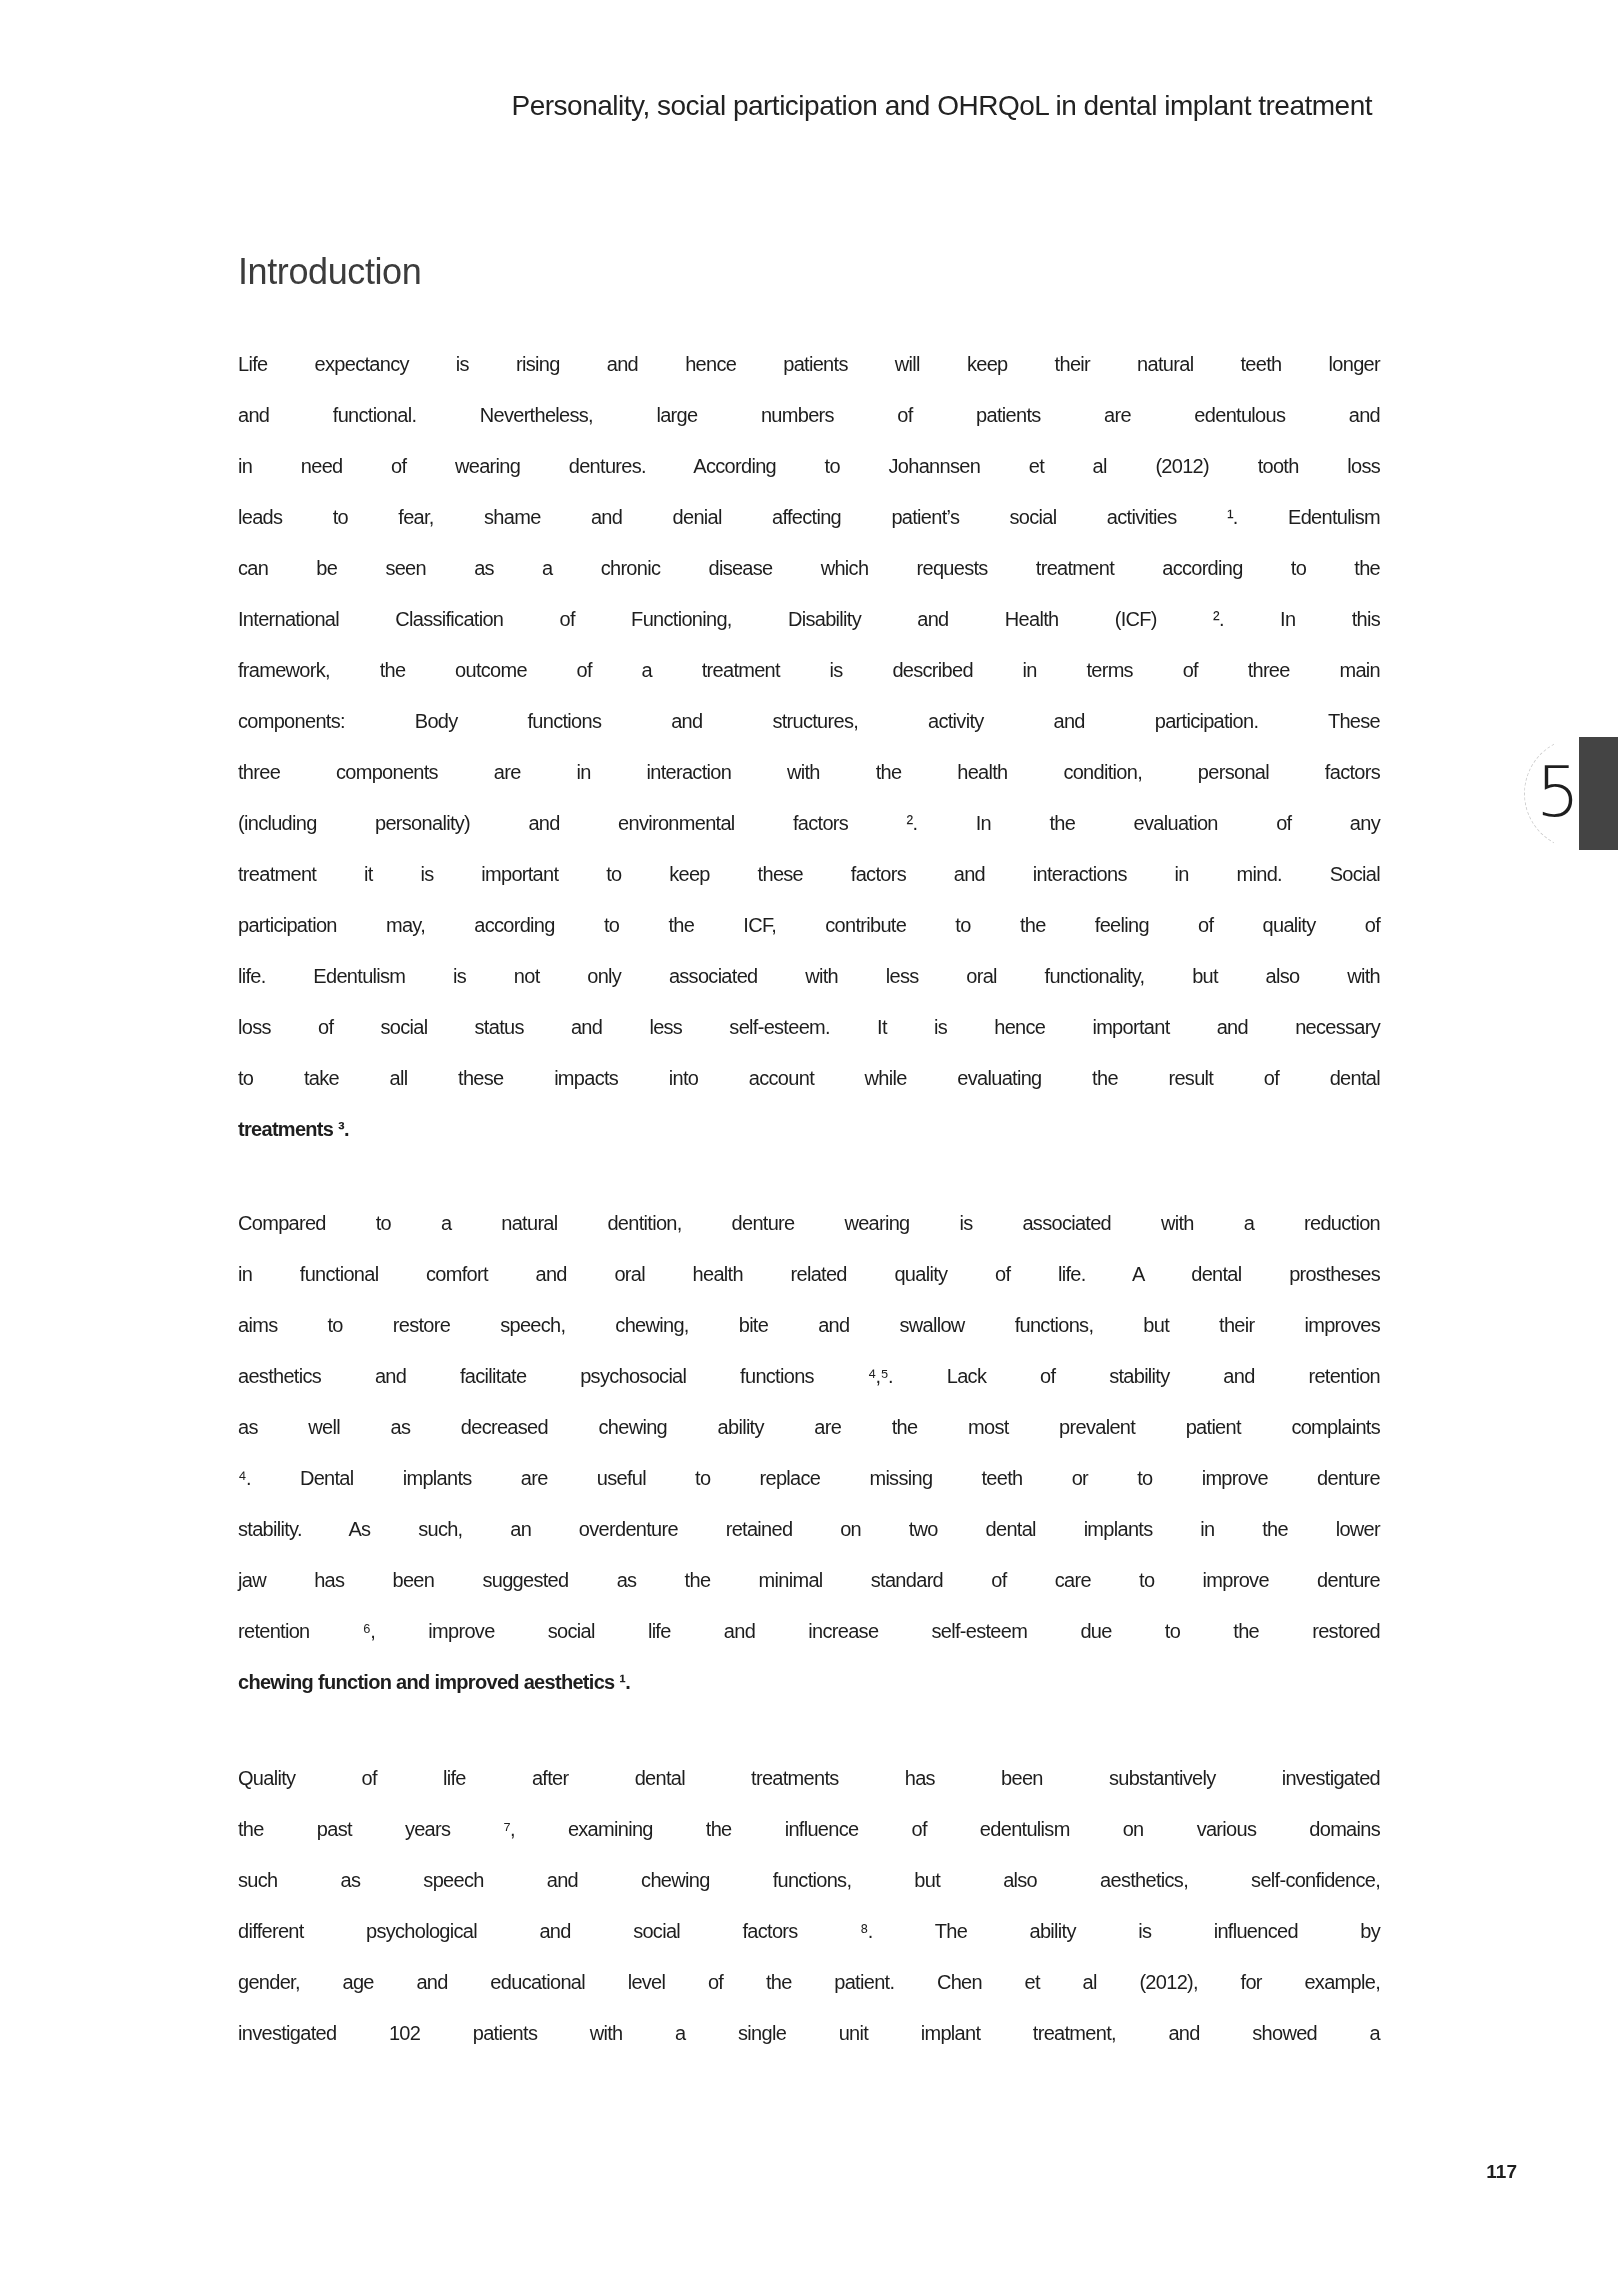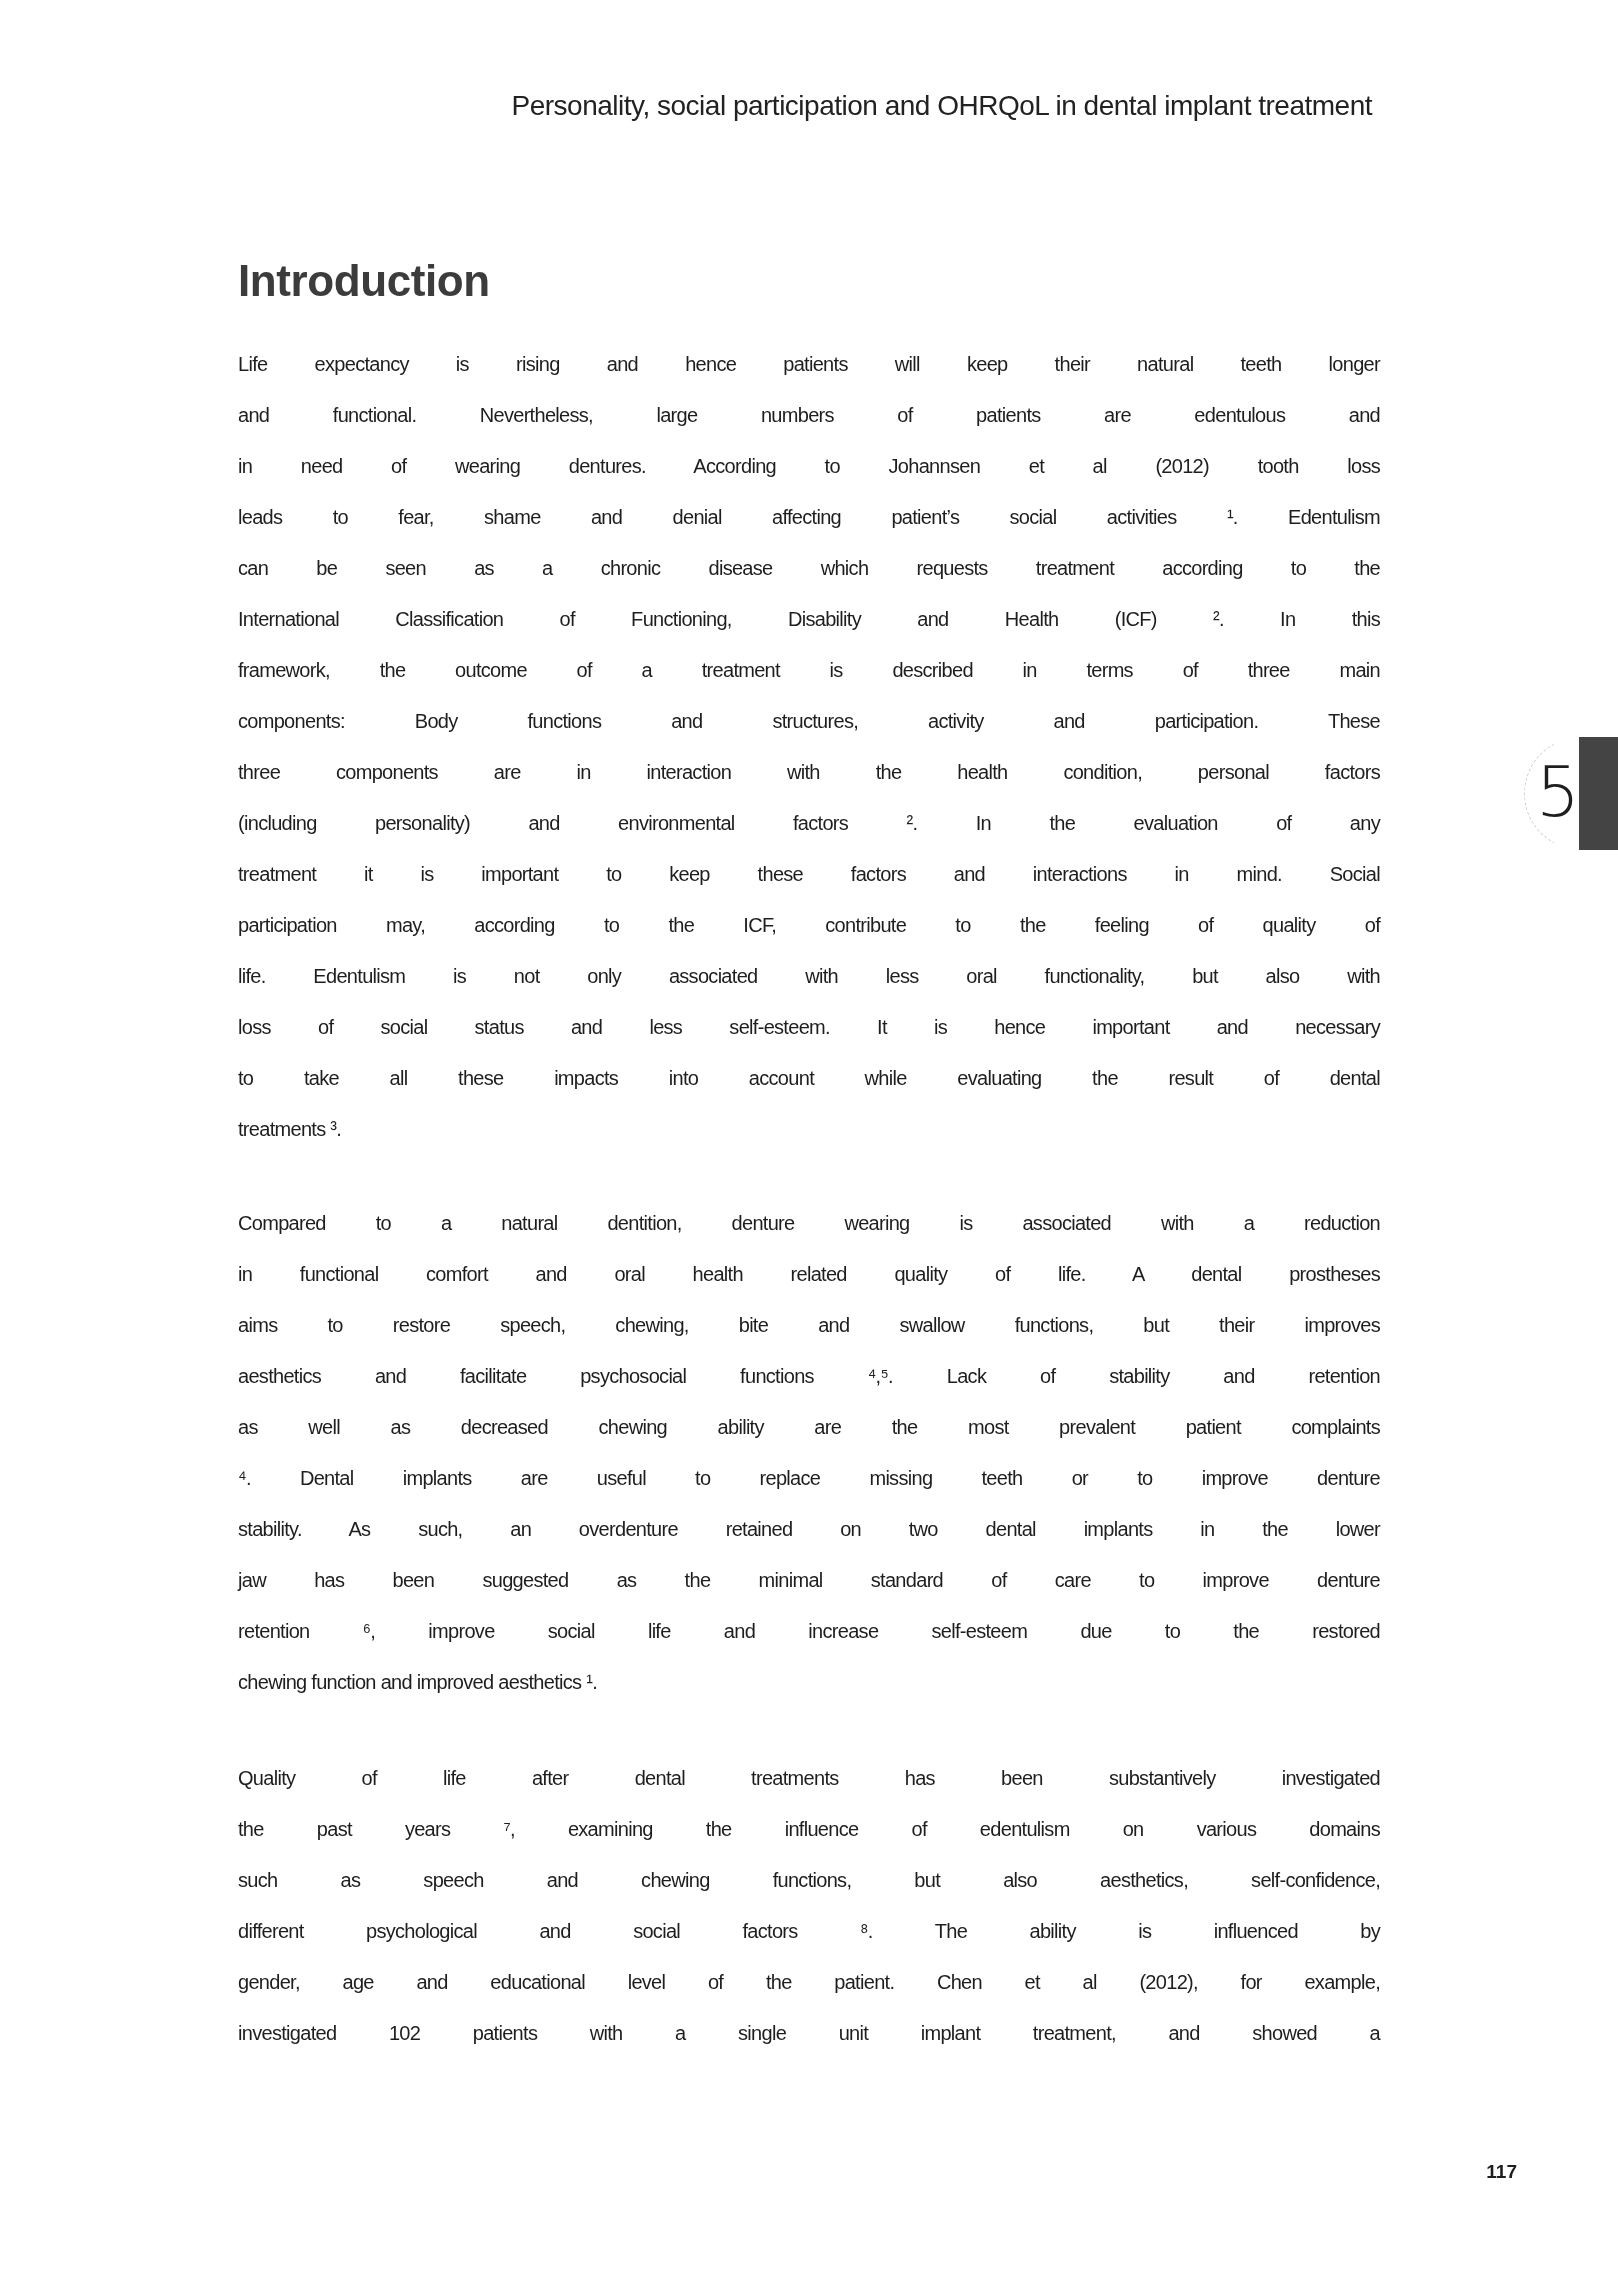--- a/index.html
+++ b/index.html
@@ -1,21 +1,21 @@
 <!DOCTYPE html>
 <html style="font-size:12px"><head>
   <meta charset="utf-8">
   <style>
     html, body { margin: 0; padding: 0; background: #ffffff; }
     body { width: 1619px; height: 2284px; position: relative; overflow: hidden; color: #1e1e1e; font-family: "Liberation Sans", sans-serif; }
     .running-head { position: absolute; top: 90px; right: 247px; font-size: 28px; color: #222; letter-spacing: -0.5px; white-space: nowrap; }
-    .heading { position: absolute; left: 238px; top: 227px; font-size: 44px; font-weight: bold; color: #3c3c3c; letter-spacing: -0.4px; }
+    .heading { position: absolute; left: 238px; top: 227px; font-size: 36px; font-weight: normal; color: #3c3c3c; letter-spacing: -0.4px; }
     .body-text { position: absolute; left: 238px; width: 1142px; font-size: 20px; line-height: 51px; letter-spacing: -0.7px; }
     .line { display: block; text-align: justify; text-align-last: justify; white-space: nowrap; height: 51px; overflow: visible; }
-    .line.last { text-align-last: left; }
+    .line.last { text-align-last: left; font-weight: bold; }
     .chapter-tab { position: absolute; right: 0; top: 737px; width: 40px; height: 113px; background: #444444; }
     .chapter-arc { position: absolute; left: 1524px; top: 737px; width: 114px; height: 113px; border-radius: 50%; border: 1.5px dashed #cfcfcf; box-sizing: border-box; clip-path: inset(0 84px 0 0); }
     .chapter-num { position: absolute; left: 1536px; top: 750px; font-size: 69px; color: #1e1e1e; font-family: "DejaVu Sans", sans-serif; font-weight: 300; line-height: 84px; }
     .page-number { position: absolute; right: 102px; top: 2161px; font-size: 19px; font-weight: bold; color: #1e1e1e; }
   </style>
 </head>
 <body>
 
 <div>
   <div class="running-head">Personality, social participation and OHRQoL in dental implant treatment</div>

